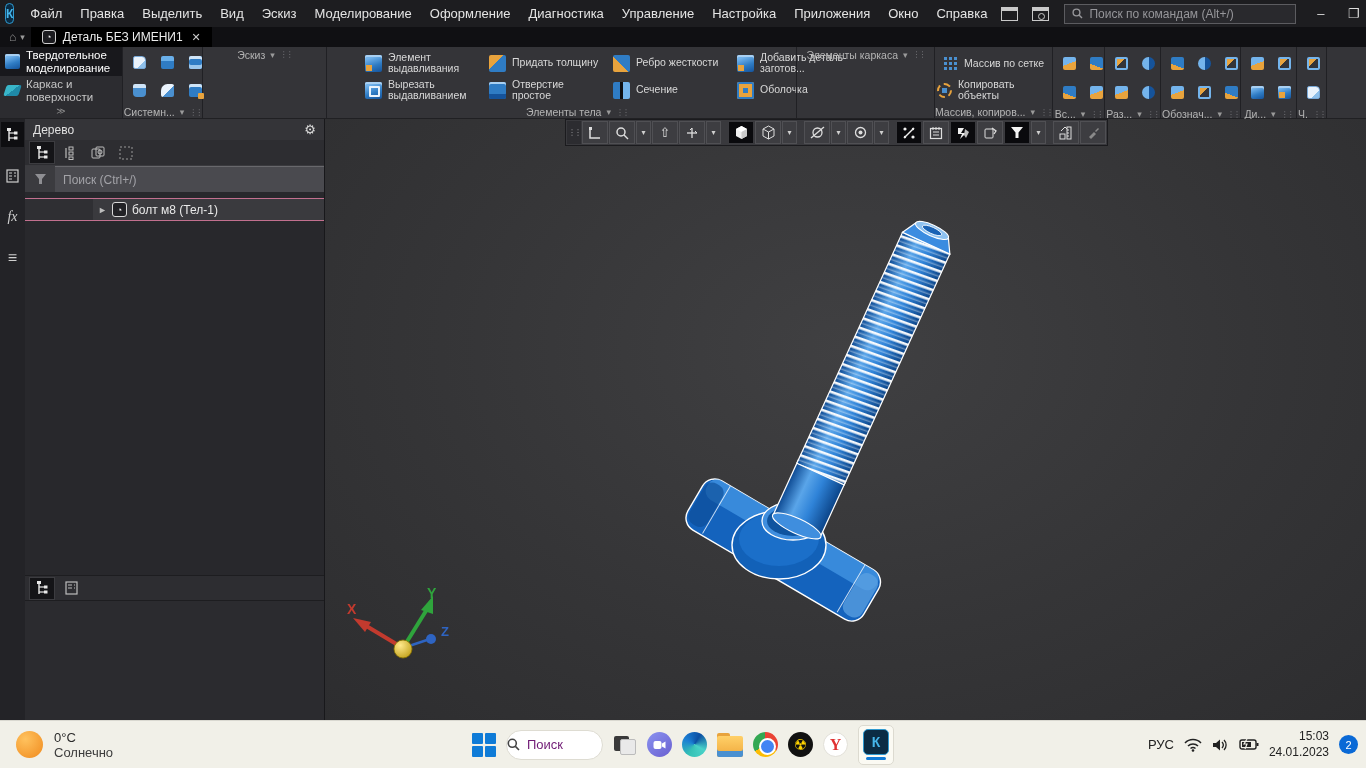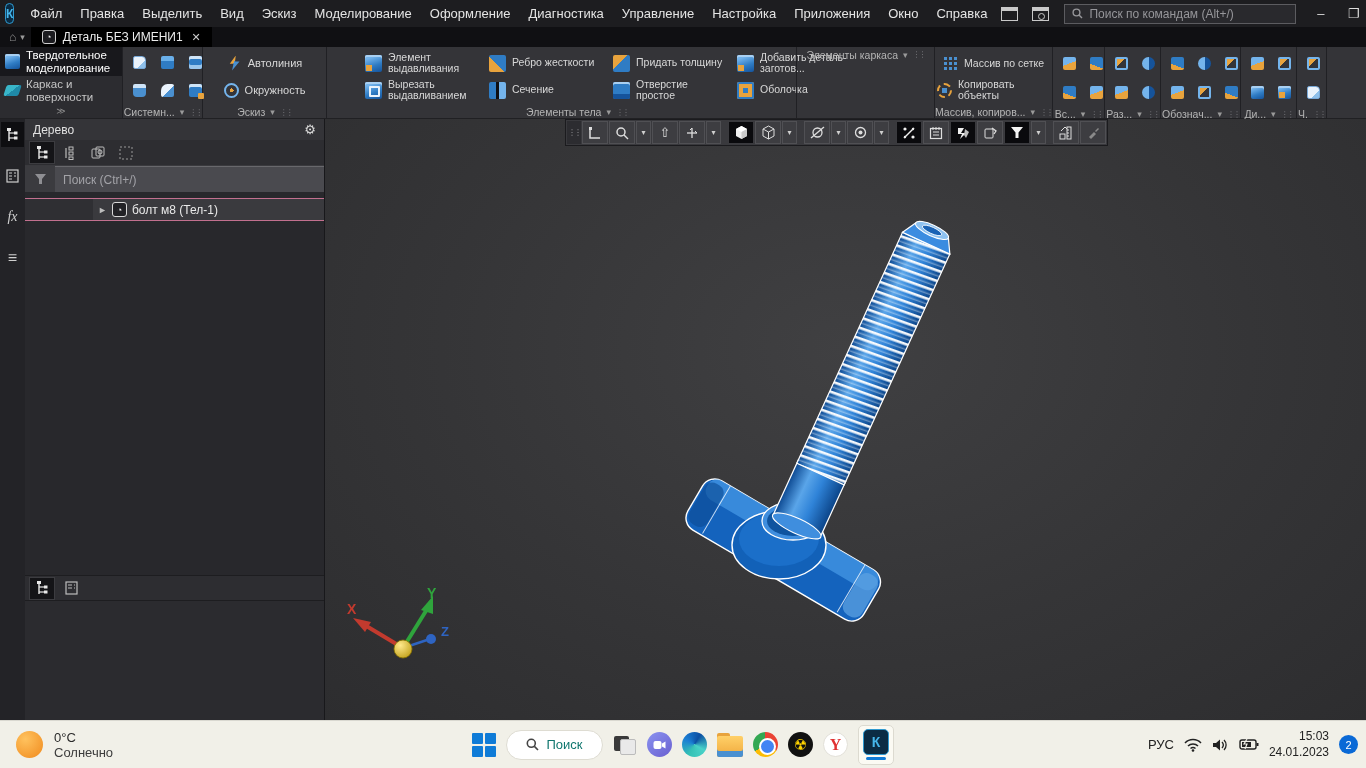--- a/index.html
+++ b/index.html
@@ -116,21 +116,21 @@
 
   
   .taskbar { height:48px; background:#f1f0e8; border-top:1px solid #d9d8d0; position:relative; display:flex; align-items:center; }
   .weather { position:absolute; left:16px; display:flex; align-items:center; gap:11px; }
   .sun { width:27px; height:27px; border-radius:50%; background:radial-gradient(circle at 35% 30%, #ffc25e, #f08a1d); }
   .w-temp { font-size:13px; color:#2b2b2b; }
   .w-cond { font-size:13px; color:#3c3c3c; }
   .tb-center { margin:0 auto; display:flex; align-items:center; gap:10px; }
   .start { width:24px; height:24px; display:grid; grid-template-columns:11px 11px; grid-auto-rows:11px; gap:2px; }
   .start span { background:#0f7bd7; border-radius:1px; }
-  .searchpill { width:97px; height:30px; border-radius:15px; background:#fff; border:1px solid #dedcd2; display:flex; align-items:center; justify-content:center; gap:7px; font-size:13px; color:#0f766e; }
+  .searchpill { width:97px; height:30px; border-radius:15px; background:#fff; border:1px solid #dedcd2; display:flex; align-items:center; gap:7px; font-size:13px; color:#701a75; }
   .tvw { width:24px; height:24px; position:relative; }
   .tvw::before { content:""; position:absolute; left:1px; top:3px; width:15px; height:15px; background:#3a3a3a; border-radius:2px; }
   .tvw::after { content:""; position:absolute; right:1px; bottom:2px; width:14px; height:14px; background:#e9e9e9; border:1px solid #bbb; border-radius:2px; }
   .chat { width:25px; height:25px; border-radius:50%; background:linear-gradient(140deg,#8a93f0,#6a5fd0); display:flex; align-items:center; justify-content:center; }
   .edge { width:25px; height:25px; border-radius:50%; background:conic-gradient(from 210deg,#35c1b5,#1b7fd4,#0c4fa3,#49d2c8,#35c1b5); }
   .folder { width:26px; height:21px; position:relative; margin-top:3px; }
   .folder::before { content:""; position:absolute; left:0; top:-3px; width:13px; height:7px; background:#e8a33d; border-radius:2px 2px 0 0; }
   .folder::after { content:""; position:absolute; inset:0; background:linear-gradient(180deg,#ffd068,#f0a93c); border-radius:2px; box-shadow:inset 0 -6px 0 #4a90d0; }
   .chrome { width:25px; height:25px; border-radius:50%; background:conic-gradient(#ea4335 0 33%,#fbbc05 33% 66%,#34a853 66% 100%); position:relative; }
   .chrome::after { content:""; position:absolute; left:6px; top:6px; width:13px; height:13px; border-radius:50%; background:#4285f4; border:2.5px solid #fff; }
@@ -222,30 +222,20 @@
         </span>
     </div>
     <div class="rg-label">
         <span>Системн...</span>
         <span class="caret">▾</span>
         <span class="grip">⋮⋮</span>
       </div>
   </div>
 
   <div class="rgroup" style="width:124px;">
-    <div class="rg-body colstack">
-      <div class="medbtn">
-          <span class="mi s15 mi-lightning"></span>
-          <span>Автолиния</span>
-        </div>
-      <div class="medbtn">
-          <span class="mi s15 mi-circle"></span>
-          <span>Окружность</span>
-        </div>
-    </div>
     <div class="rg-label">
         <span>Эскиз</span>
         <span class="caret">▾</span>
         <span class="grip">⋮⋮</span>
       </div>
   </div>
 
   <div class="rgroup" style="width:470px;padding-left:31px;">
     <div class="rg-body">
       <div class="colstack">
@@ -253,36 +243,36 @@
             <span class="mi s17 mi-cube oc"></span>
             <span class="blabel">Элемент выдавливания</span>
           </div>
         <div class="bigbtn">
             <span class="mi s17 mi-cube hole"></span>
             <span class="blabel">Вырезать выдавливанием</span>
           </div>
       </div>
       <div class="colstack">
         <div class="bigbtn">
+            <span class="mi s17 mi-plate"></span>
+            <span class="blabel">Придать толщину</span>
+          </div>
+        <div class="bigbtn">
+            <span class="mi s17 mi-uhole"></span>
+            <span class="blabel">Отверстие простое</span>
+          </div>
+      </div>
+      <div class="colstack">
+        <div class="bigbtn">
             <span class="mi s17 mi-rib"></span>
             <span class="blabel">Ребро жесткости</span>
           </div>
         <div class="bigbtn">
             <span class="mi s17 mi-sect"></span>
             <span class="blabel">Сечение</span>
-          </div>
-      </div>
-      <div class="colstack">
-        <div class="bigbtn">
-            <span class="mi s17 mi-plate"></span>
-            <span class="blabel">Придать толщину</span>
-          </div>
-        <div class="bigbtn">
-            <span class="mi s17 mi-uhole"></span>
-            <span class="blabel">Отверстие простое</span>
           </div>
       </div>
       <div class="colstack">
         <div class="bigbtn">
             <span class="mi s17 mi-cube oc"></span>
             <span class="blabel">Добавить деталь-заготов...</span>
           </div>
         <div class="bigbtn">
             <span class="mi s17 mi-shell"></span>
             <span class="blabel">Оболочка</span>

